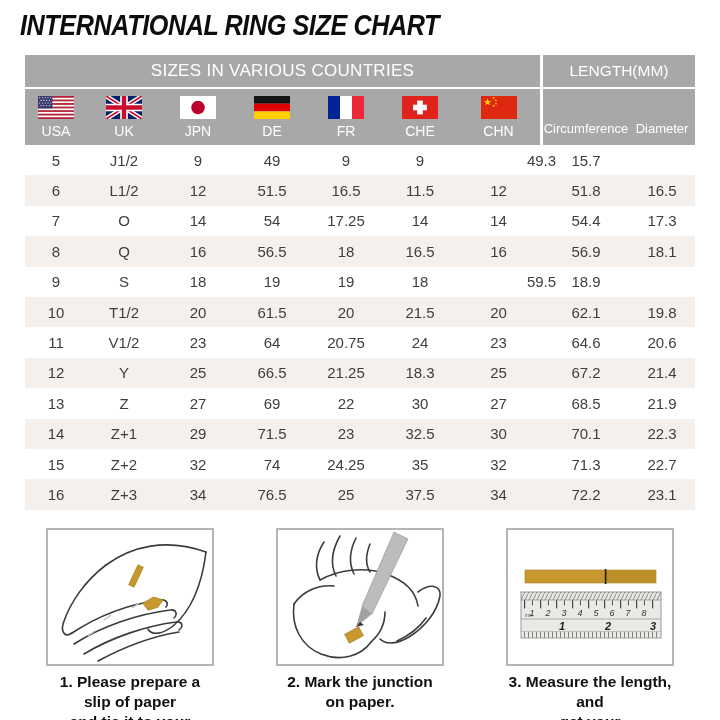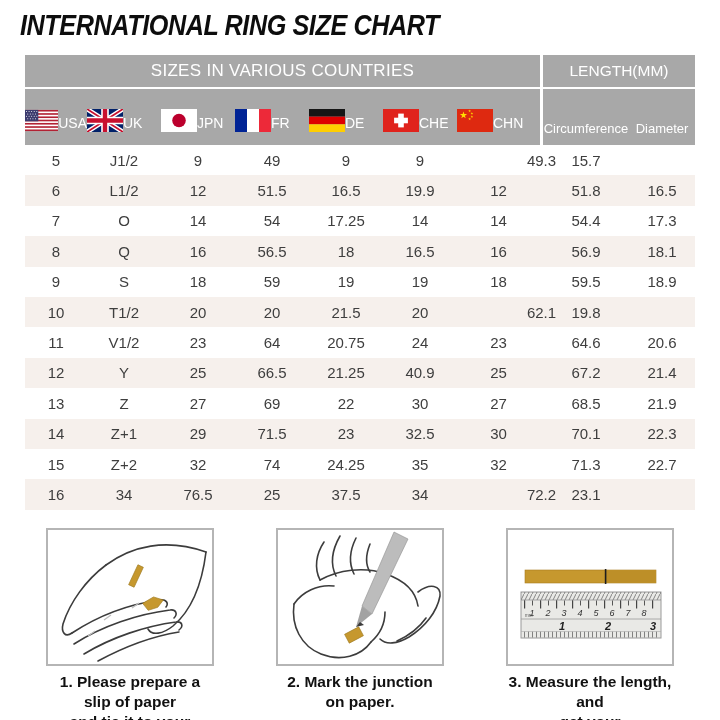--- a/index.html
+++ b/index.html
@@ -16,21 +16,21 @@
 
   .hdr-row1{display:grid;grid-template-columns:515px 3px 152px;height:32px;}
   .hdr-cell{background:#a8a8a8;color:#fff;display:flex;align-items:center;justify-content:center;}
   .hdr-left{font-size:17px;letter-spacing:0.3px;}
   .hdr-right{font-size:15.5px;text-align:right;}
   .hdr-gap{background:#fff;height:2px;}
 
   .grid10{display:grid;grid-template-columns:62px 74px 74px 74px 74px 74px 83px 3px 86px 66px;}
 
   .hdr-row2{height:56px;}
-  .country-cell{background:#a8a8a8;display:flex;align-items:center;padding-top:7px;box-sizing:border-box;}
+  .country-cell{background:#a8a8a8;display:flex;flex-direction:column;align-items:center;padding-top:7px;box-sizing:border-box;}
   .country-cell .code{color:#fff;font-size:14px;margin-top:4px;}
   .flag{display:block;}
   .spacer-cell{background:#fff;}
   .len-cell{background:#a8a8a8;color:#fff;font-size:13px;display:flex;align-items:flex-end;justify-content:center;padding-bottom:9px;box-sizing:border-box;}
 
   .trow{height:30.4px;background:#fff;}
   .trow:nth-child(even){background:#f6f0ec;}
   .trow .tcell{display:flex;align-items:center;justify-content:center;font-size:15px;color:#3e3e3e;}
   .trow .tspacer{background:inherit;}
 
@@ -107,34 +107,34 @@
     <div class="country-cell">
       <svg class="flag" width="36" height="23" viewBox="0 0 36 23">
         <rect width="36" height="23" fill="#fff"></rect>
         <circle cx="18" cy="11.5" r="6.8" fill="#BC002D"></circle>
       </svg>
       <span class="code">JPN</span>
     </div>
 
     <div class="country-cell">
       <svg class="flag" width="36" height="23" viewBox="0 0 36 23">
+        <rect width="36" height="7.67" fill="#151515"></rect>
+        <rect y="7.67" width="36" height="7.67" fill="#DD0000"></rect>
+        <rect y="15.33" width="36" height="7.67" fill="#FFCE00"></rect>
+      </svg>
+      <span class="code">DE</span>
+    </div>
+
+    <div class="country-cell">
+      <svg class="flag" width="36" height="23" viewBox="0 0 36 23">
         <rect width="12" height="23" fill="#002395"></rect>
         <rect x="12" width="12" height="23" fill="#fff"></rect>
         <rect x="24" width="12" height="23" fill="#ED2939"></rect>
       </svg>
       <span class="code">FR</span>
-    </div>
-
-    <div class="country-cell">
-      <svg class="flag" width="36" height="23" viewBox="0 0 36 23">
-        <rect width="36" height="7.67" fill="#151515"></rect>
-        <rect y="7.67" width="36" height="7.67" fill="#DD0000"></rect>
-        <rect y="15.33" width="36" height="7.67" fill="#FFCE00"></rect>
-      </svg>
-      <span class="code">DE</span>
     </div>
 
     <div class="country-cell">
       <svg class="flag" width="36" height="23" viewBox="0 0 36 23">
         <rect width="36" height="23" fill="#E0231C"></rect>
         <rect x="15.2" y="4.6" width="5.6" height="13.8" fill="#fff"></rect>
         <rect x="11.1" y="8.7" width="13.8" height="5.6" fill="#fff"></rect>
       </svg>
       <span class="code">CHE</span>
     </div>
@@ -169,21 +169,21 @@
         <div class="tspacer"></div>
         <div class="tcell">49.3</div>
         <div class="tcell">15.7</div>
       </div>
       <div class="grid10 trow">
         <div class="tcell">6</div>
         <div class="tcell">L1/2</div>
         <div class="tcell">12</div>
         <div class="tcell">51.5</div>
         <div class="tcell">16.5</div>
-        <div class="tcell">19.9</div>
+        <div class="tcell">11.5</div>
         <div class="tcell">12</div>
         <div class="tspacer"></div>
         <div class="tcell">51.8</div>
         <div class="tcell">16.5</div>
       </div>
       <div class="grid10 trow">
         <div class="tcell">7</div>
         <div class="tcell">O</div>
         <div class="tcell">14</div>
         <div class="tcell">54</div>
@@ -203,32 +203,32 @@
         <div class="tcell">16.5</div>
         <div class="tcell">16</div>
         <div class="tspacer"></div>
         <div class="tcell">56.9</div>
         <div class="tcell">18.1</div>
       </div>
       <div class="grid10 trow">
         <div class="tcell">9</div>
         <div class="tcell">S</div>
         <div class="tcell">18</div>
-        <div class="tcell">59</div>
         <div class="tcell">19</div>
         <div class="tcell">19</div>
         <div class="tcell">18</div>
         <div class="tspacer"></div>
         <div class="tcell">59.5</div>
         <div class="tcell">18.9</div>
       </div>
       <div class="grid10 trow">
         <div class="tcell">10</div>
         <div class="tcell">T1/2</div>
         <div class="tcell">20</div>
+        <div class="tcell">61.5</div>
         <div class="tcell">20</div>
         <div class="tcell">21.5</div>
         <div class="tcell">20</div>
         <div class="tspacer"></div>
         <div class="tcell">62.1</div>
         <div class="tcell">19.8</div>
       </div>
       <div class="grid10 trow">
         <div class="tcell">11</div>
         <div class="tcell">V1/2</div>
@@ -240,21 +240,21 @@
         <div class="tspacer"></div>
         <div class="tcell">64.6</div>
         <div class="tcell">20.6</div>
       </div>
       <div class="grid10 trow">
         <div class="tcell">12</div>
         <div class="tcell">Y</div>
         <div class="tcell">25</div>
         <div class="tcell">66.5</div>
         <div class="tcell">21.25</div>
-        <div class="tcell">40.9</div>
+        <div class="tcell">18.3</div>
         <div class="tcell">25</div>
         <div class="tspacer"></div>
         <div class="tcell">67.2</div>
         <div class="tcell">21.4</div>
       </div>
       <div class="grid10 trow">
         <div class="tcell">13</div>
         <div class="tcell">Z</div>
         <div class="tcell">27</div>
         <div class="tcell">69</div>
@@ -284,20 +284,21 @@
         <div class="tcell">74</div>
         <div class="tcell">24.25</div>
         <div class="tcell">35</div>
         <div class="tcell">32</div>
         <div class="tspacer"></div>
         <div class="tcell">71.3</div>
         <div class="tcell">22.7</div>
       </div>
       <div class="grid10 trow">
         <div class="tcell">16</div>
+        <div class="tcell">Z+3</div>
         <div class="tcell">34</div>
         <div class="tcell">76.5</div>
         <div class="tcell">25</div>
         <div class="tcell">37.5</div>
         <div class="tcell">34</div>
         <div class="tspacer"></div>
         <div class="tcell">72.2</div>
         <div class="tcell">23.1</div>
       </div>
     </div>

